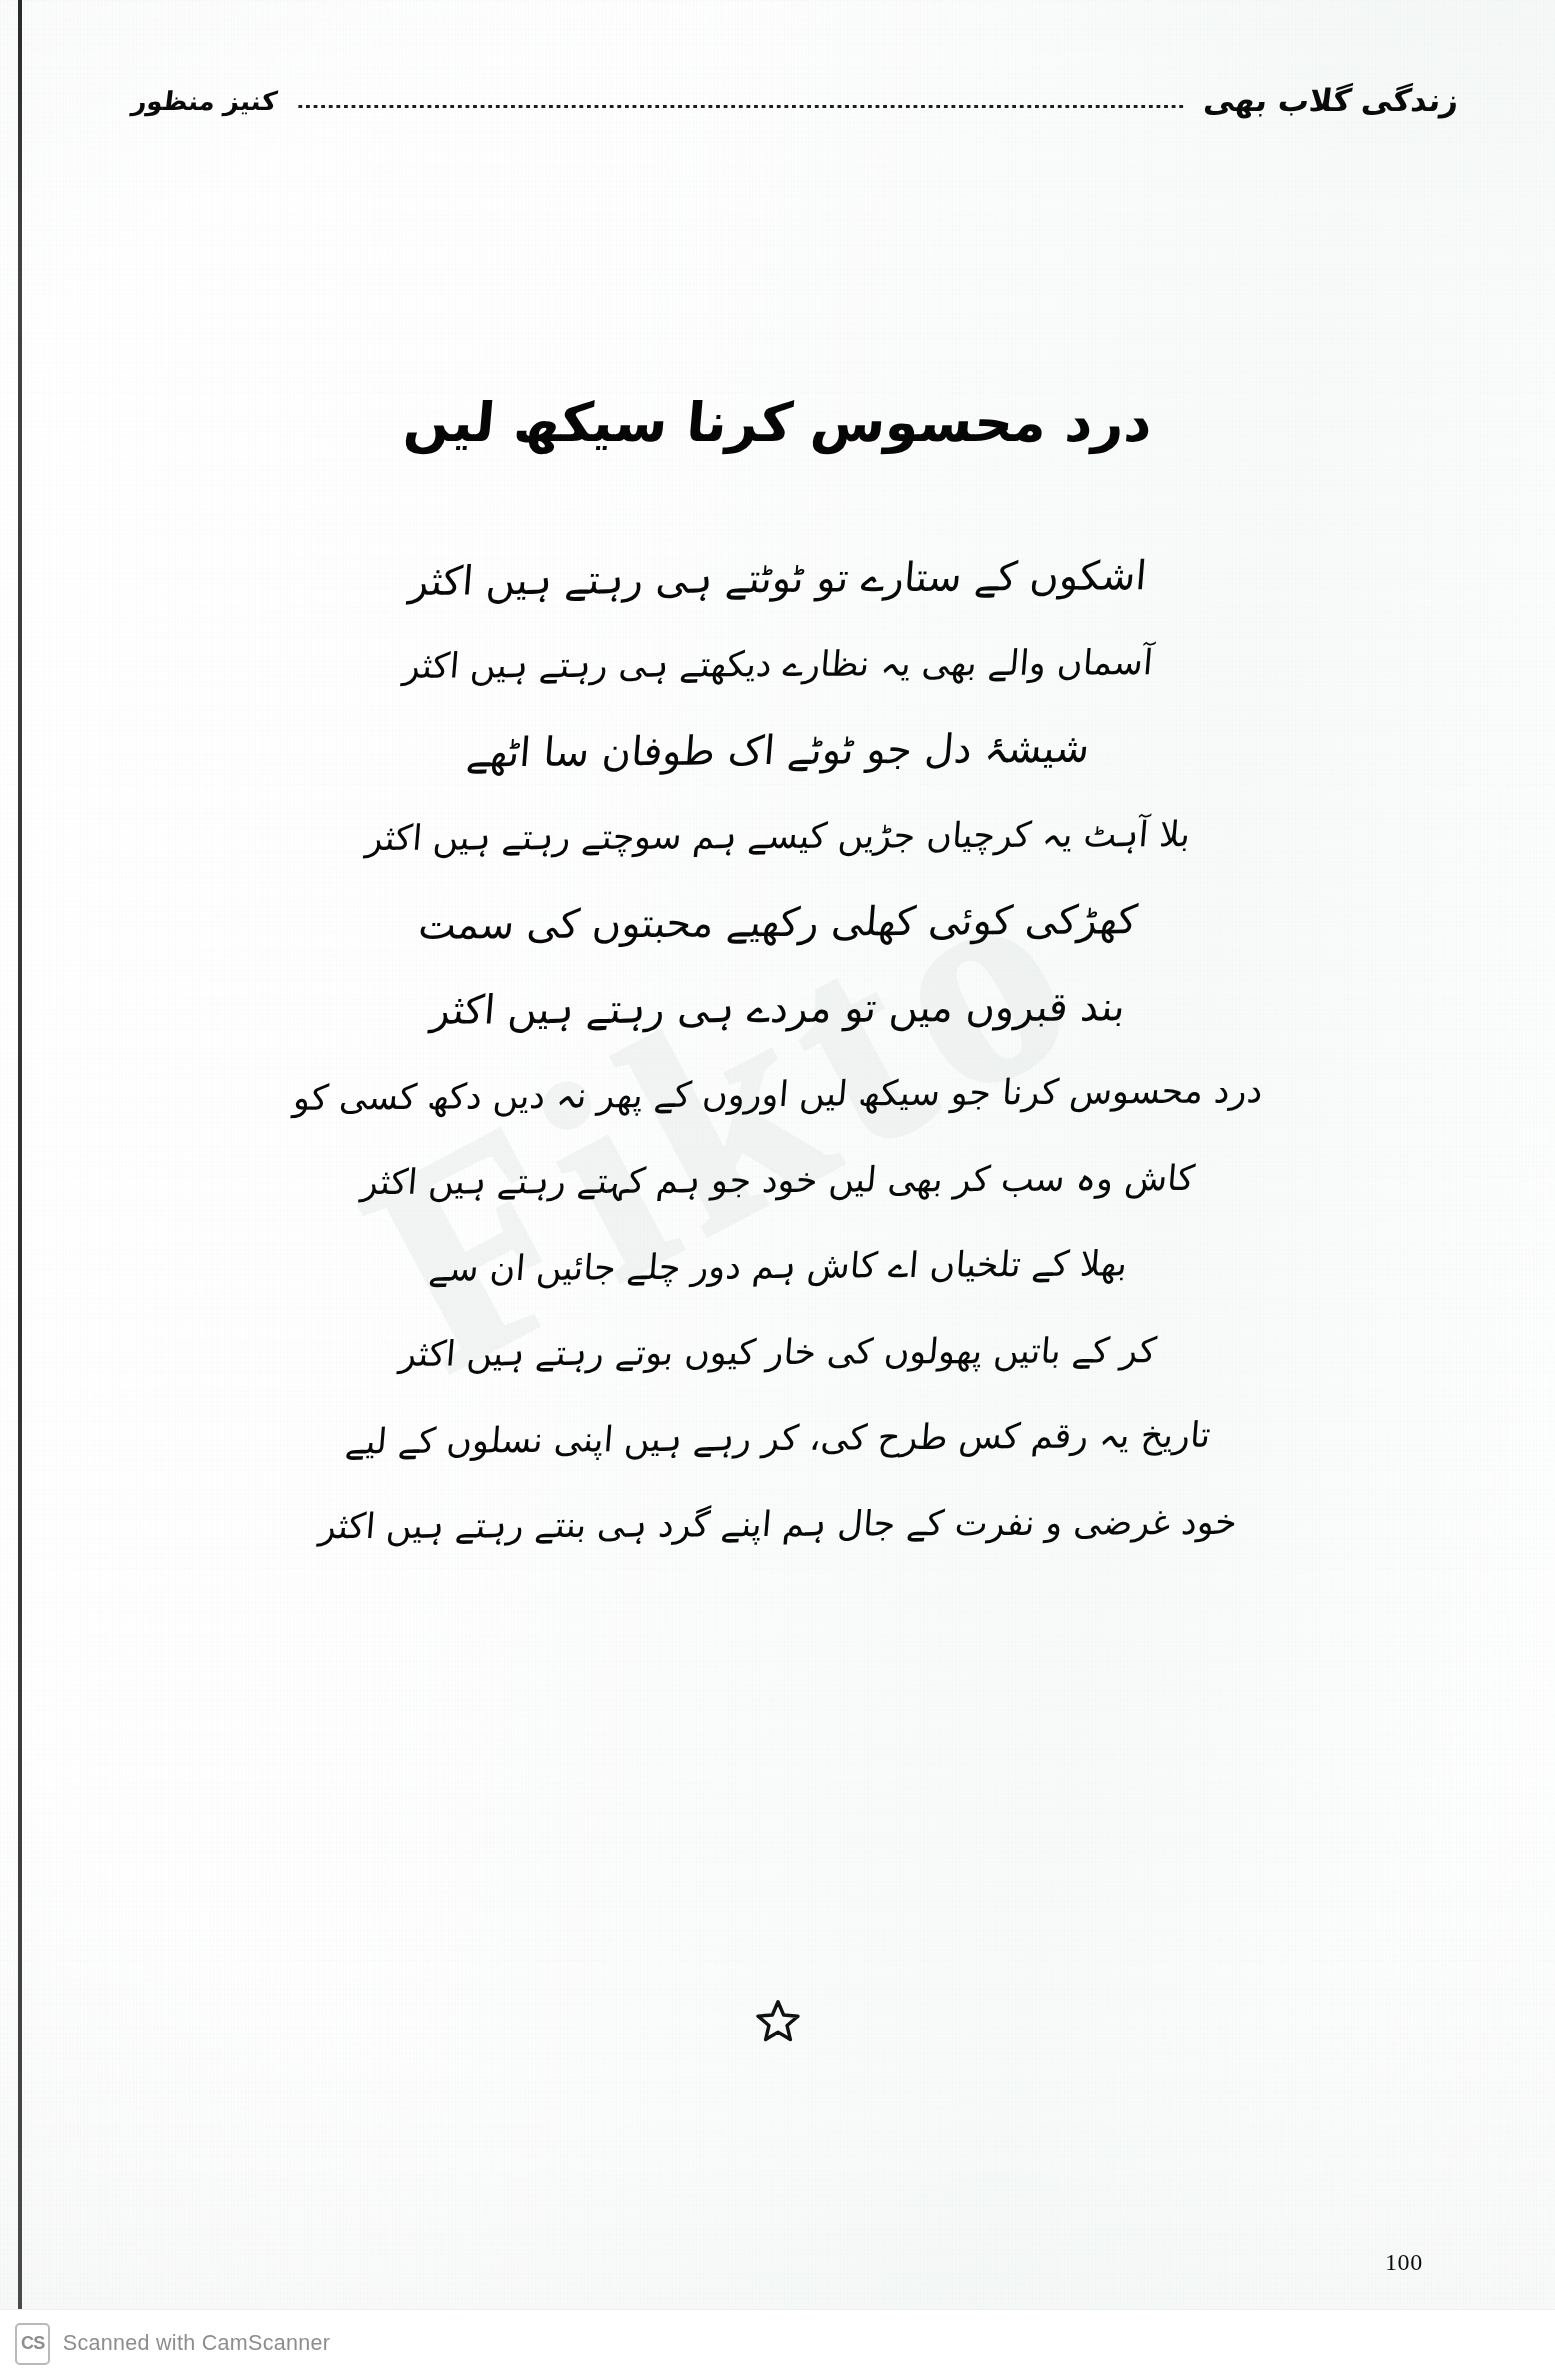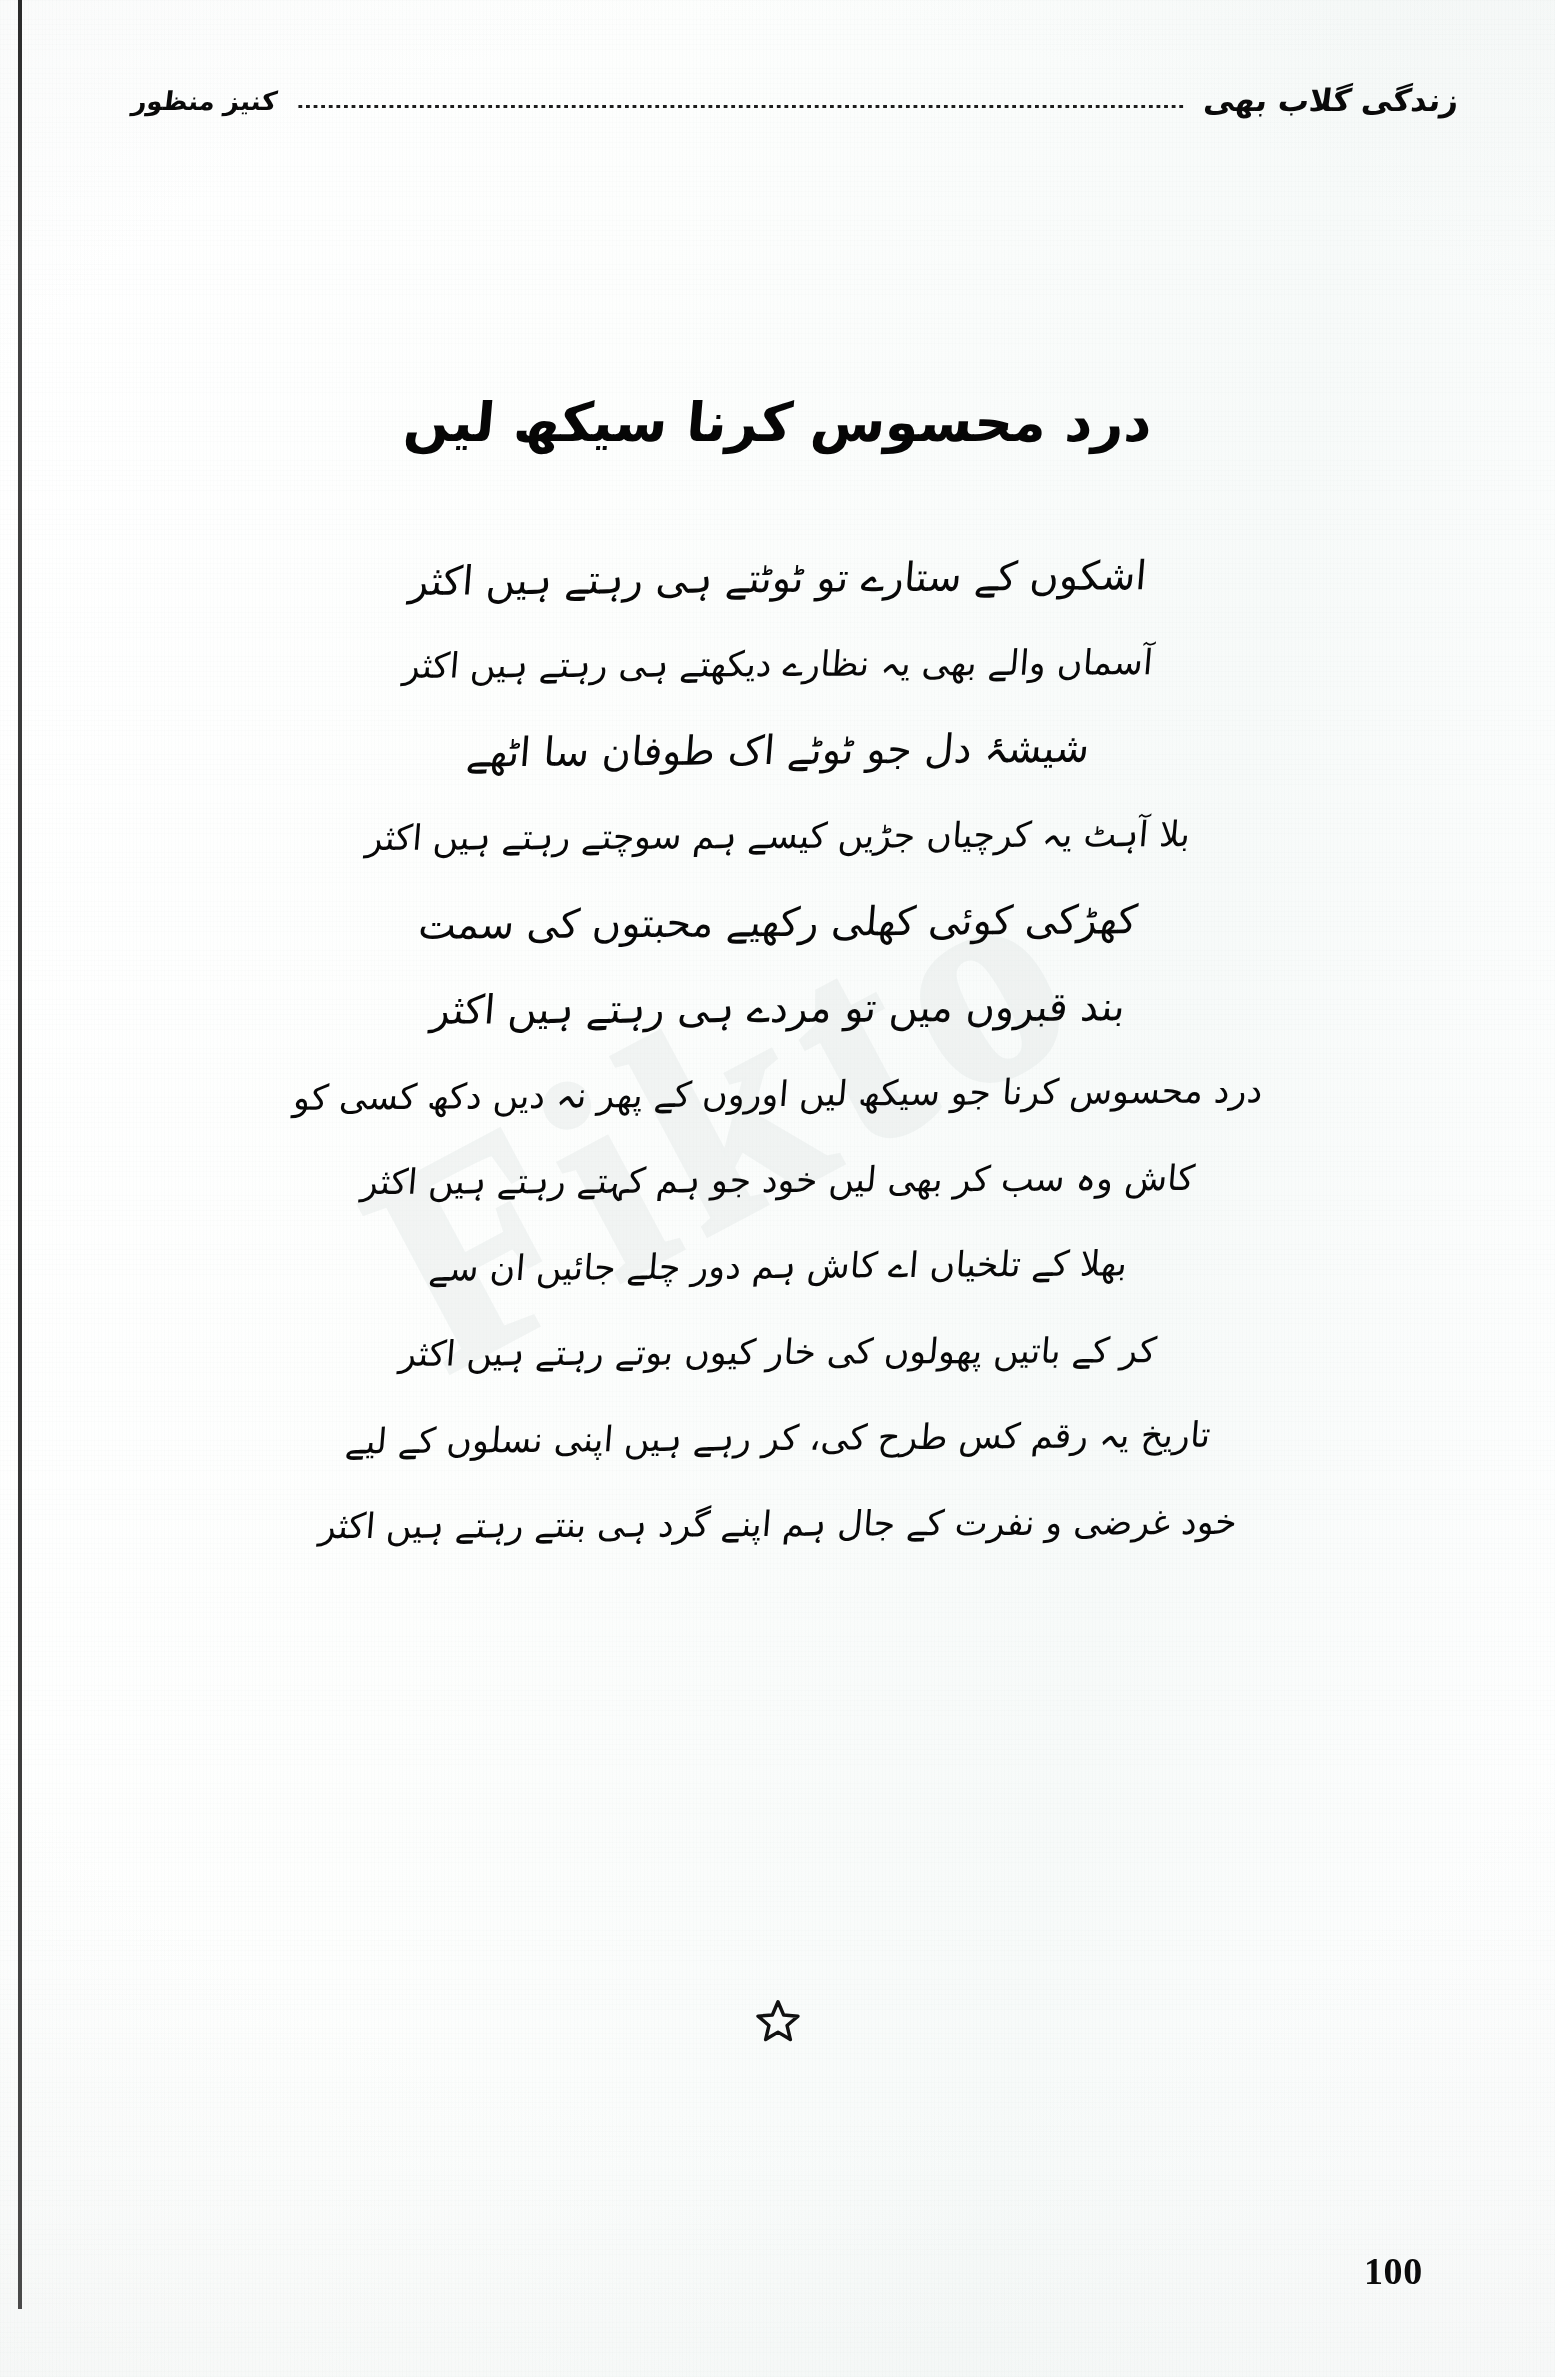--- a/index.html
+++ b/index.html
@@ -173,22 +173,22 @@
     justify-content: center;
   }
   .ornament svg { display: block; }
 
   
   .page-number {
     position: absolute;
     right: 133px;
     top: 2249px;
     font-family: "Liberation Serif", "DejaVu Serif", serif;
-    font-size: 38px;
-    font-weight: 700;
+    font-size: 24px;
+    font-weight: 400;
     color: #0b0b0b;
     letter-spacing: 0.7px;
   }
 
   
   .scanner-footer {
     position: absolute;
     left: 0;
     right: 0;
     bottom: 0;
@@ -261,15 +261,19 @@
   </div>
 
   <div class="ornament">
     <svg width="46" height="44" viewBox="0 0 66 64" aria-hidden="true">
       <path d="M33 4 L41.2 23.2 L62 25 L46.2 38.6 L51 59 L33 48.2 L15 59 L19.8 38.6 L4 25 L24.8 23.2 Z" fill="none" stroke="#111111" stroke-width="5" stroke-linejoin="round"></path>
     </svg>
   </div>
 
   <div class="page-number">100</div>
 
+  <div class="scanner-footer">
+    <span class="cs-badge">CS</span>
+    <span class="cs-text">Scanned with CamScanner</span>
+  </div>
 
 </div>
 
 
 </body></html>

